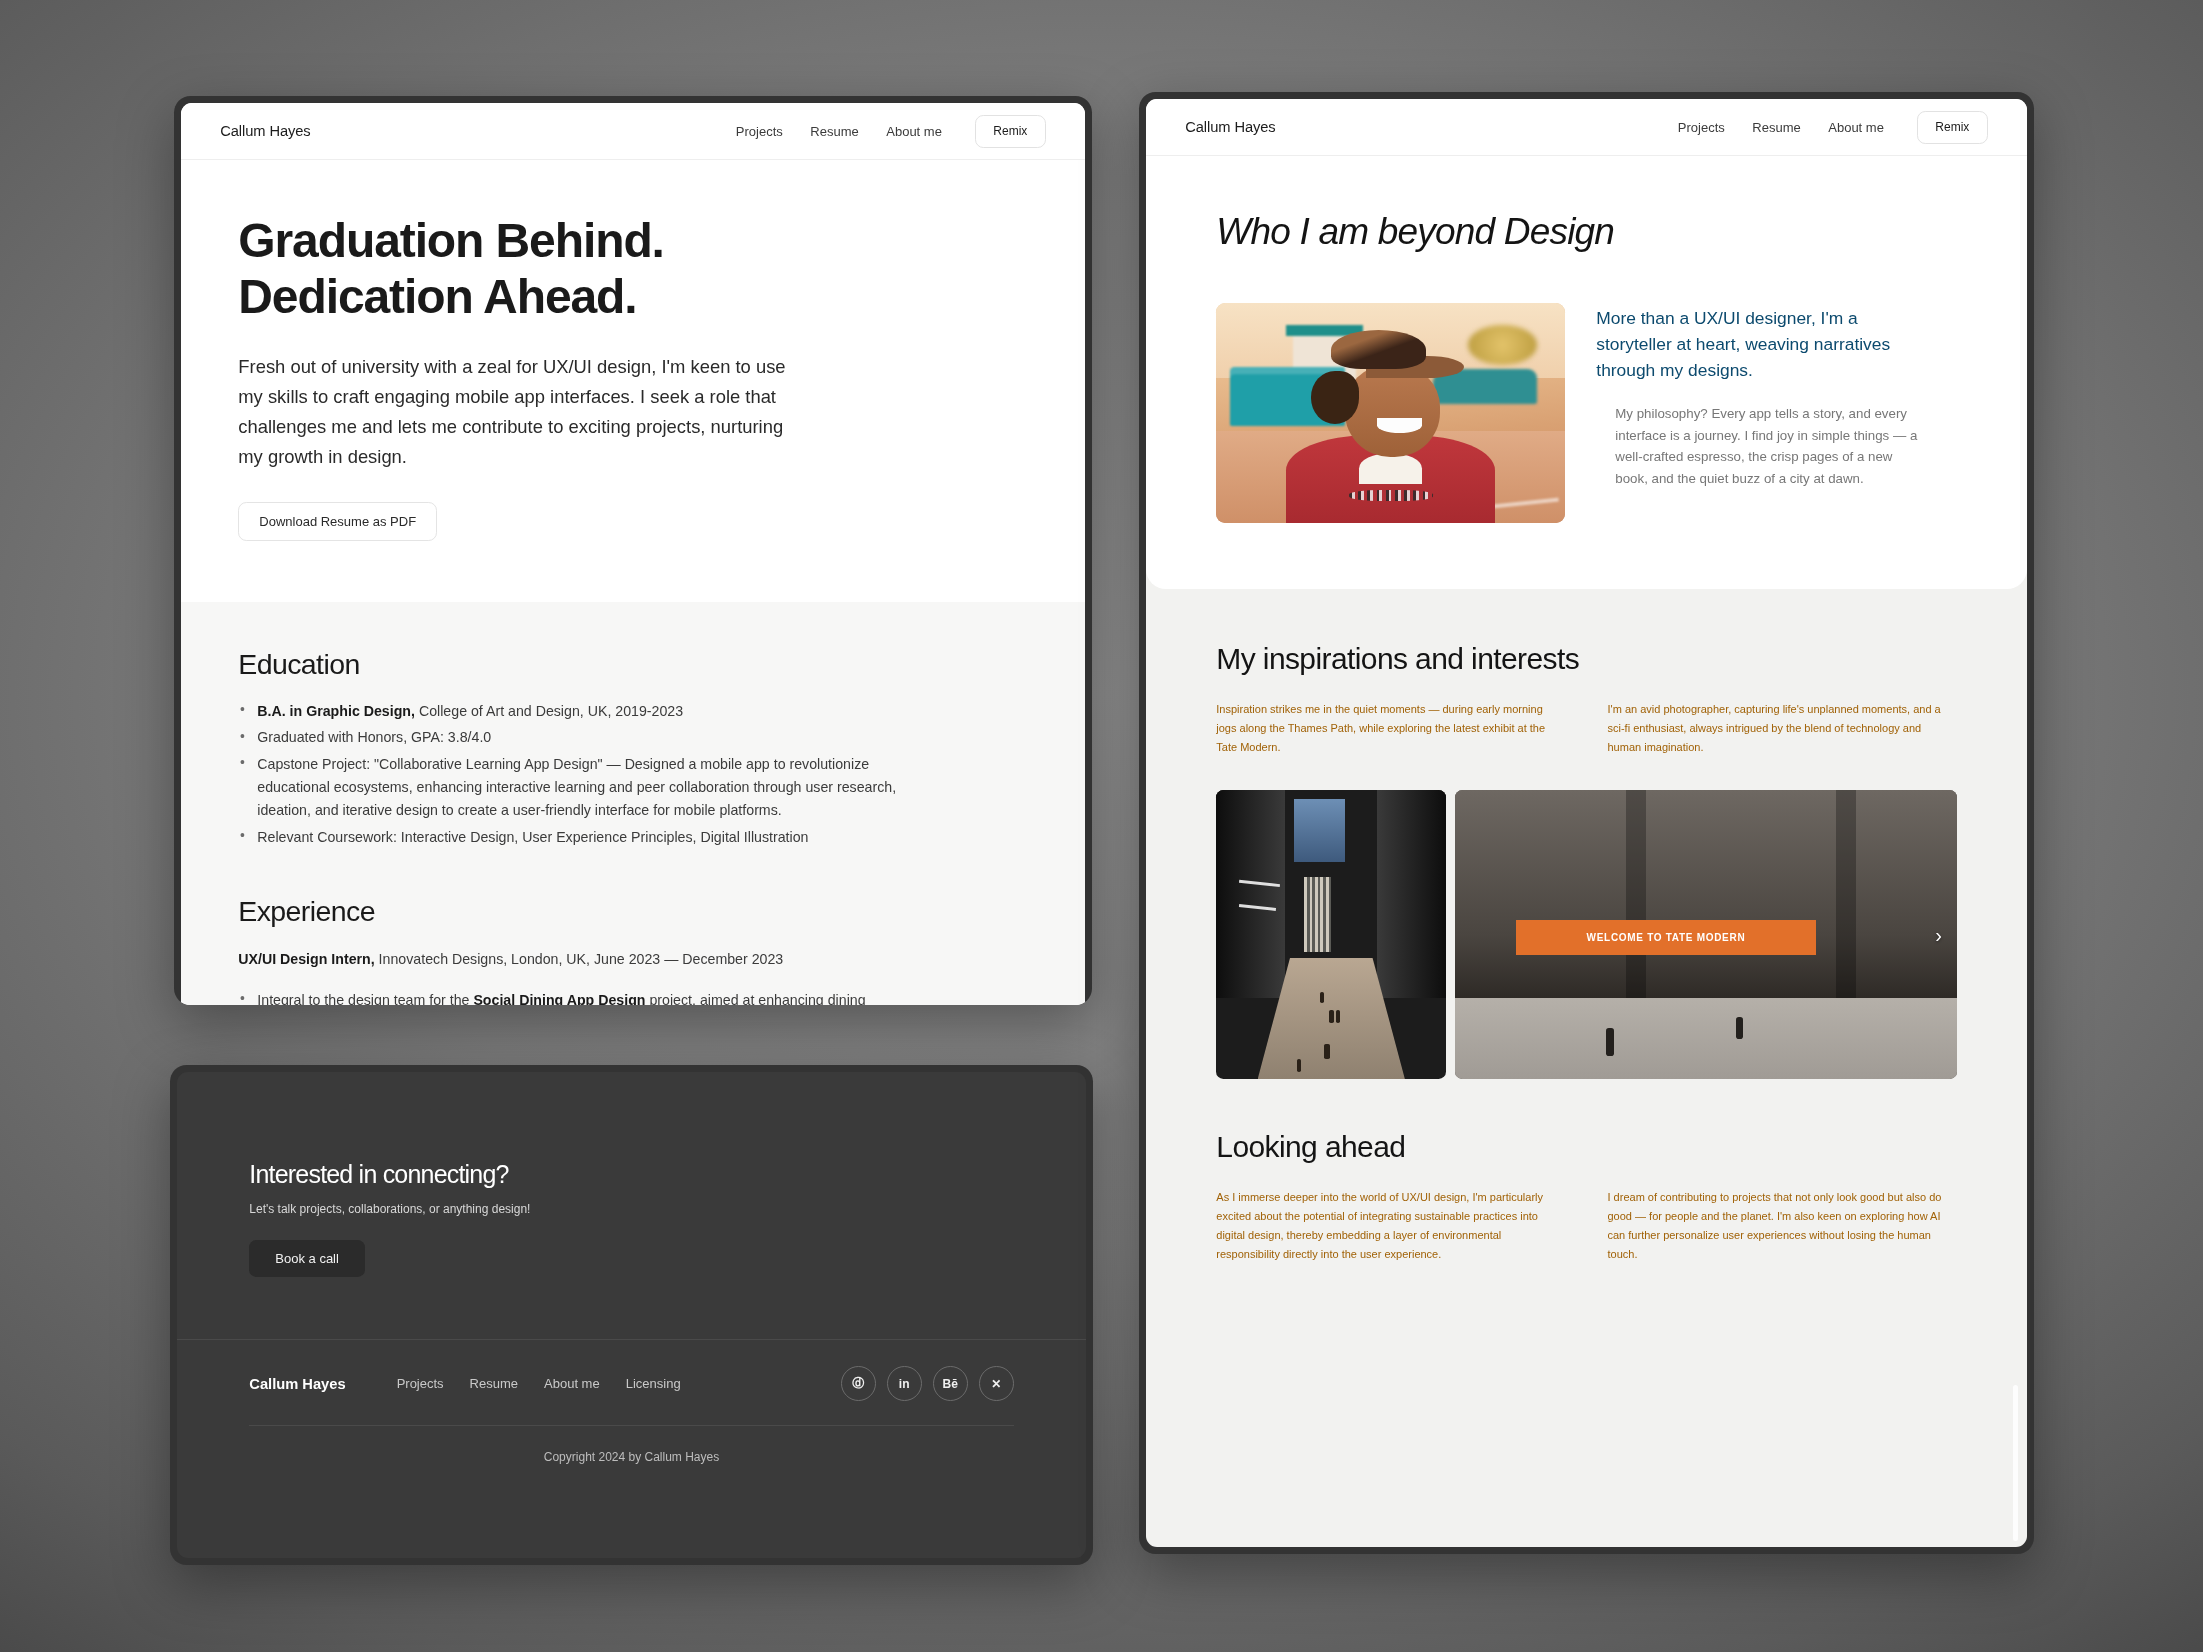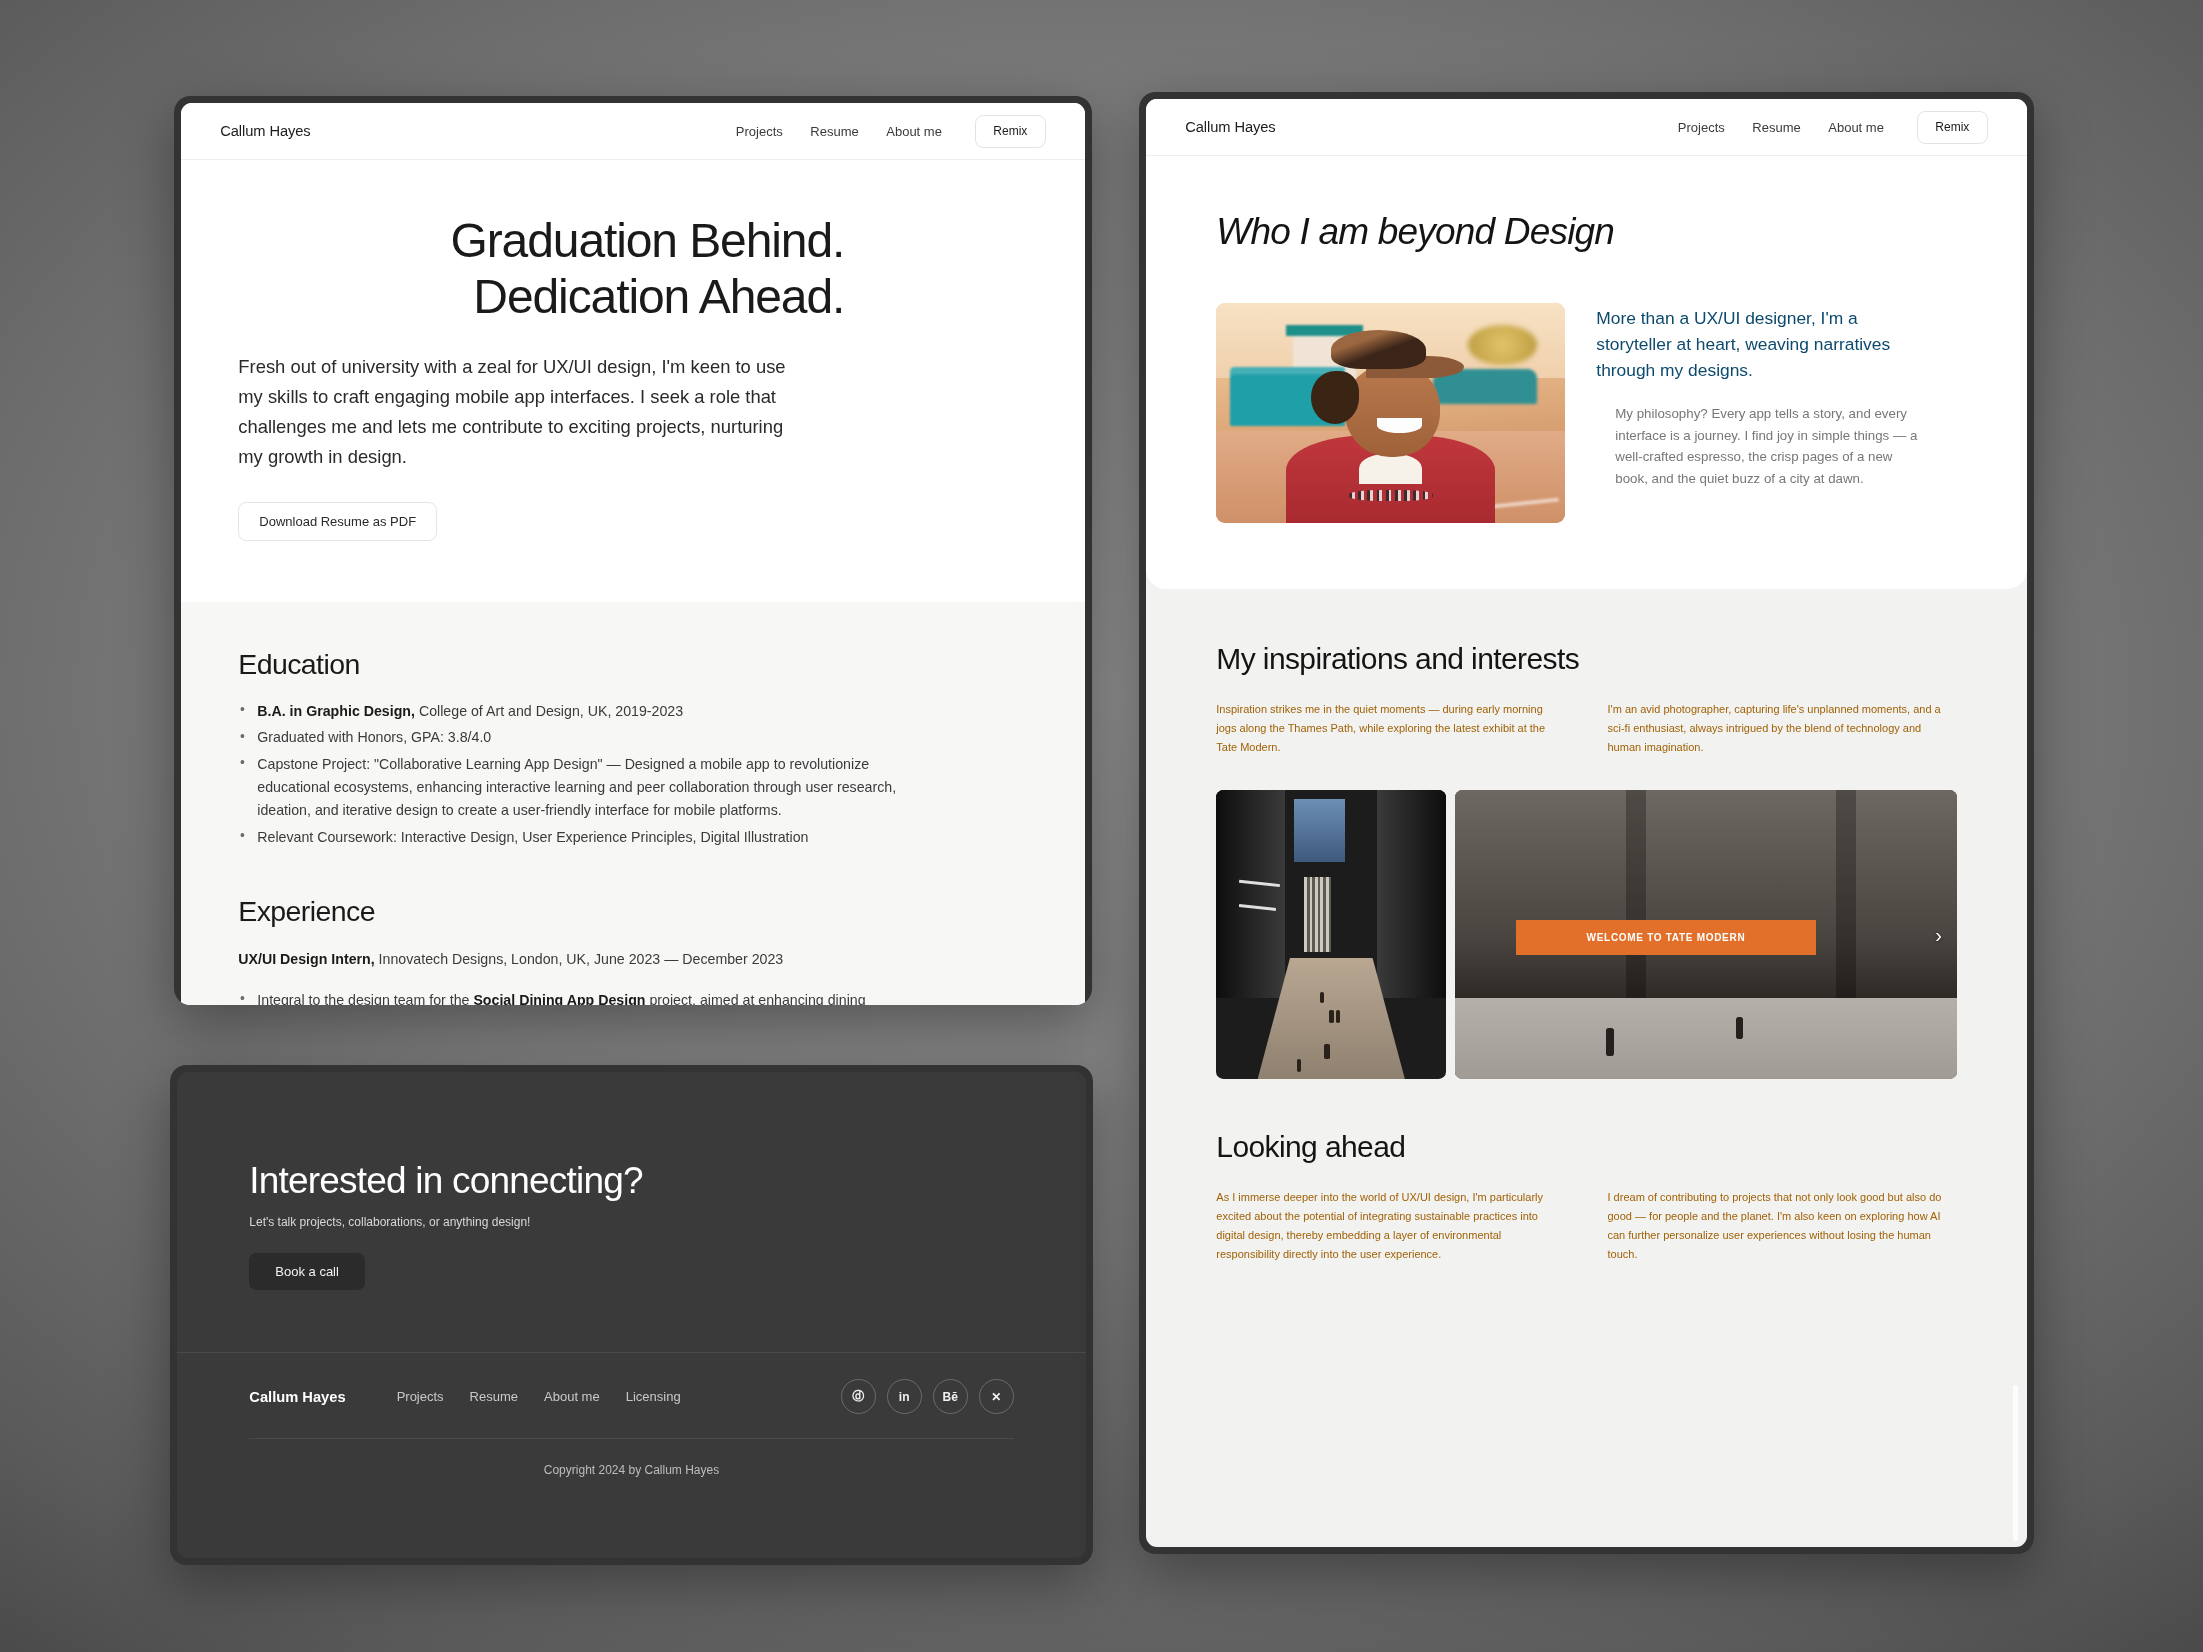--- a/index.html
+++ b/index.html
@@ -70,23 +70,22 @@
   }
 
   
   .hero-card {
     background: #ffffff;
     border-radius: 0 0 20px 20px;
     padding: 53px 57px 61px 57px;
   }
   .hero-title {
     font-size: 48px; line-height: 1.16; color: #1a1a1a;
-    font-weight: 400; letter-spacing: -1.1px;
+    font-weight: 700; letter-spacing: -1.1px;
     max-width: 606px;
-    text-align: right;
   }
   .hero-body {
     margin-top: 27.5px;
     font-size: 18.4px; line-height: 1.62; color: #2a2a2a;
     max-width: 569px; font-weight: 400;
   }
   .ghost-btn {
     margin-top: 31px;
     display: inline-block;
     font-size: 13px; color: #2a2a2a;
@@ -122,21 +121,21 @@
   ul.bullets li b { color: #1a1a1a; font-weight: 700; }
   .job-line {
     margin-top: 20px;
     font-size: 14.2px; line-height: 1.6; color: #3b3b3b;
   }
   .job-line b { color: #1a1a1a; font-weight: 700; }
 
   
   .contact-inner { padding: 88px 72px 0 72px; }
   .contact-title {
-    font-size: 37px; color: #ffffff; font-weight: 400; letter-spacing: -0.8px;
+    font-size: 25px; color: #ffffff; font-weight: 400; letter-spacing: -0.8px;
   }
   .contact-sub {
     margin-top: 13px;
     font-size: 12px; color: #d8d8d8;
   }
   .dark-btn {
     margin-top: 24px;
     display: inline-block;
     font-size: 13px; color: #f2f2f2;
     background: #2b2b2b;

